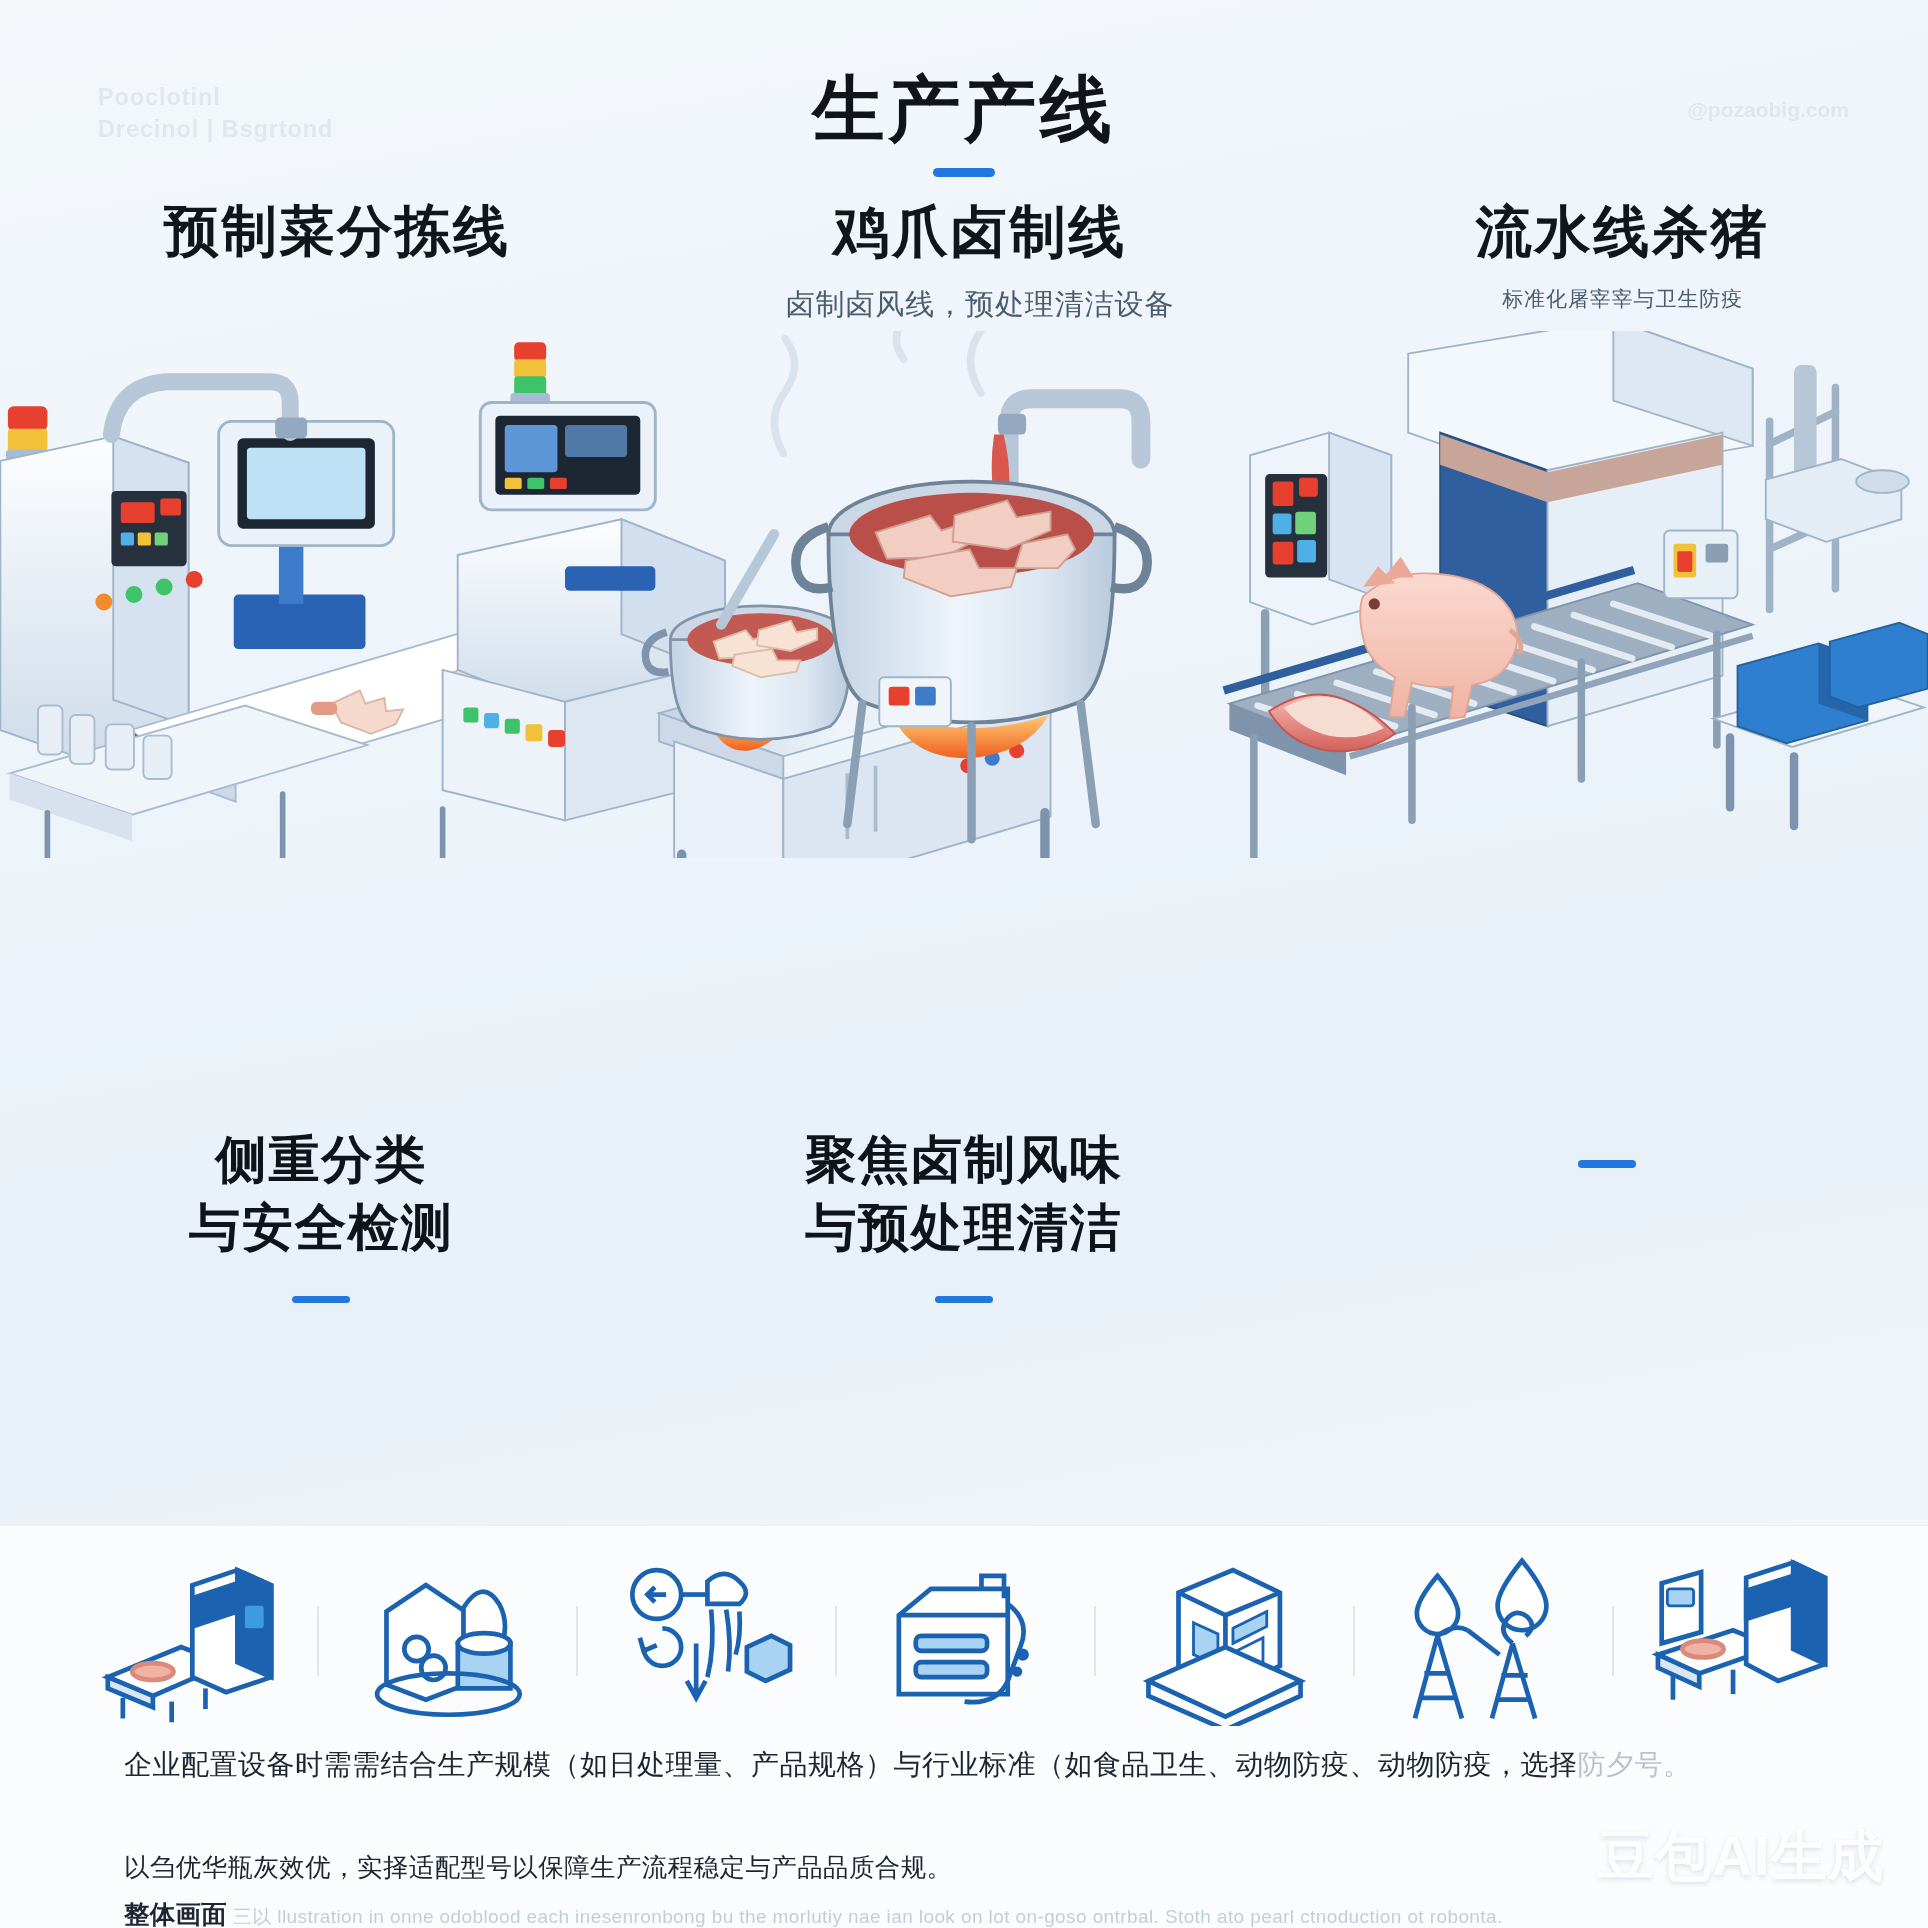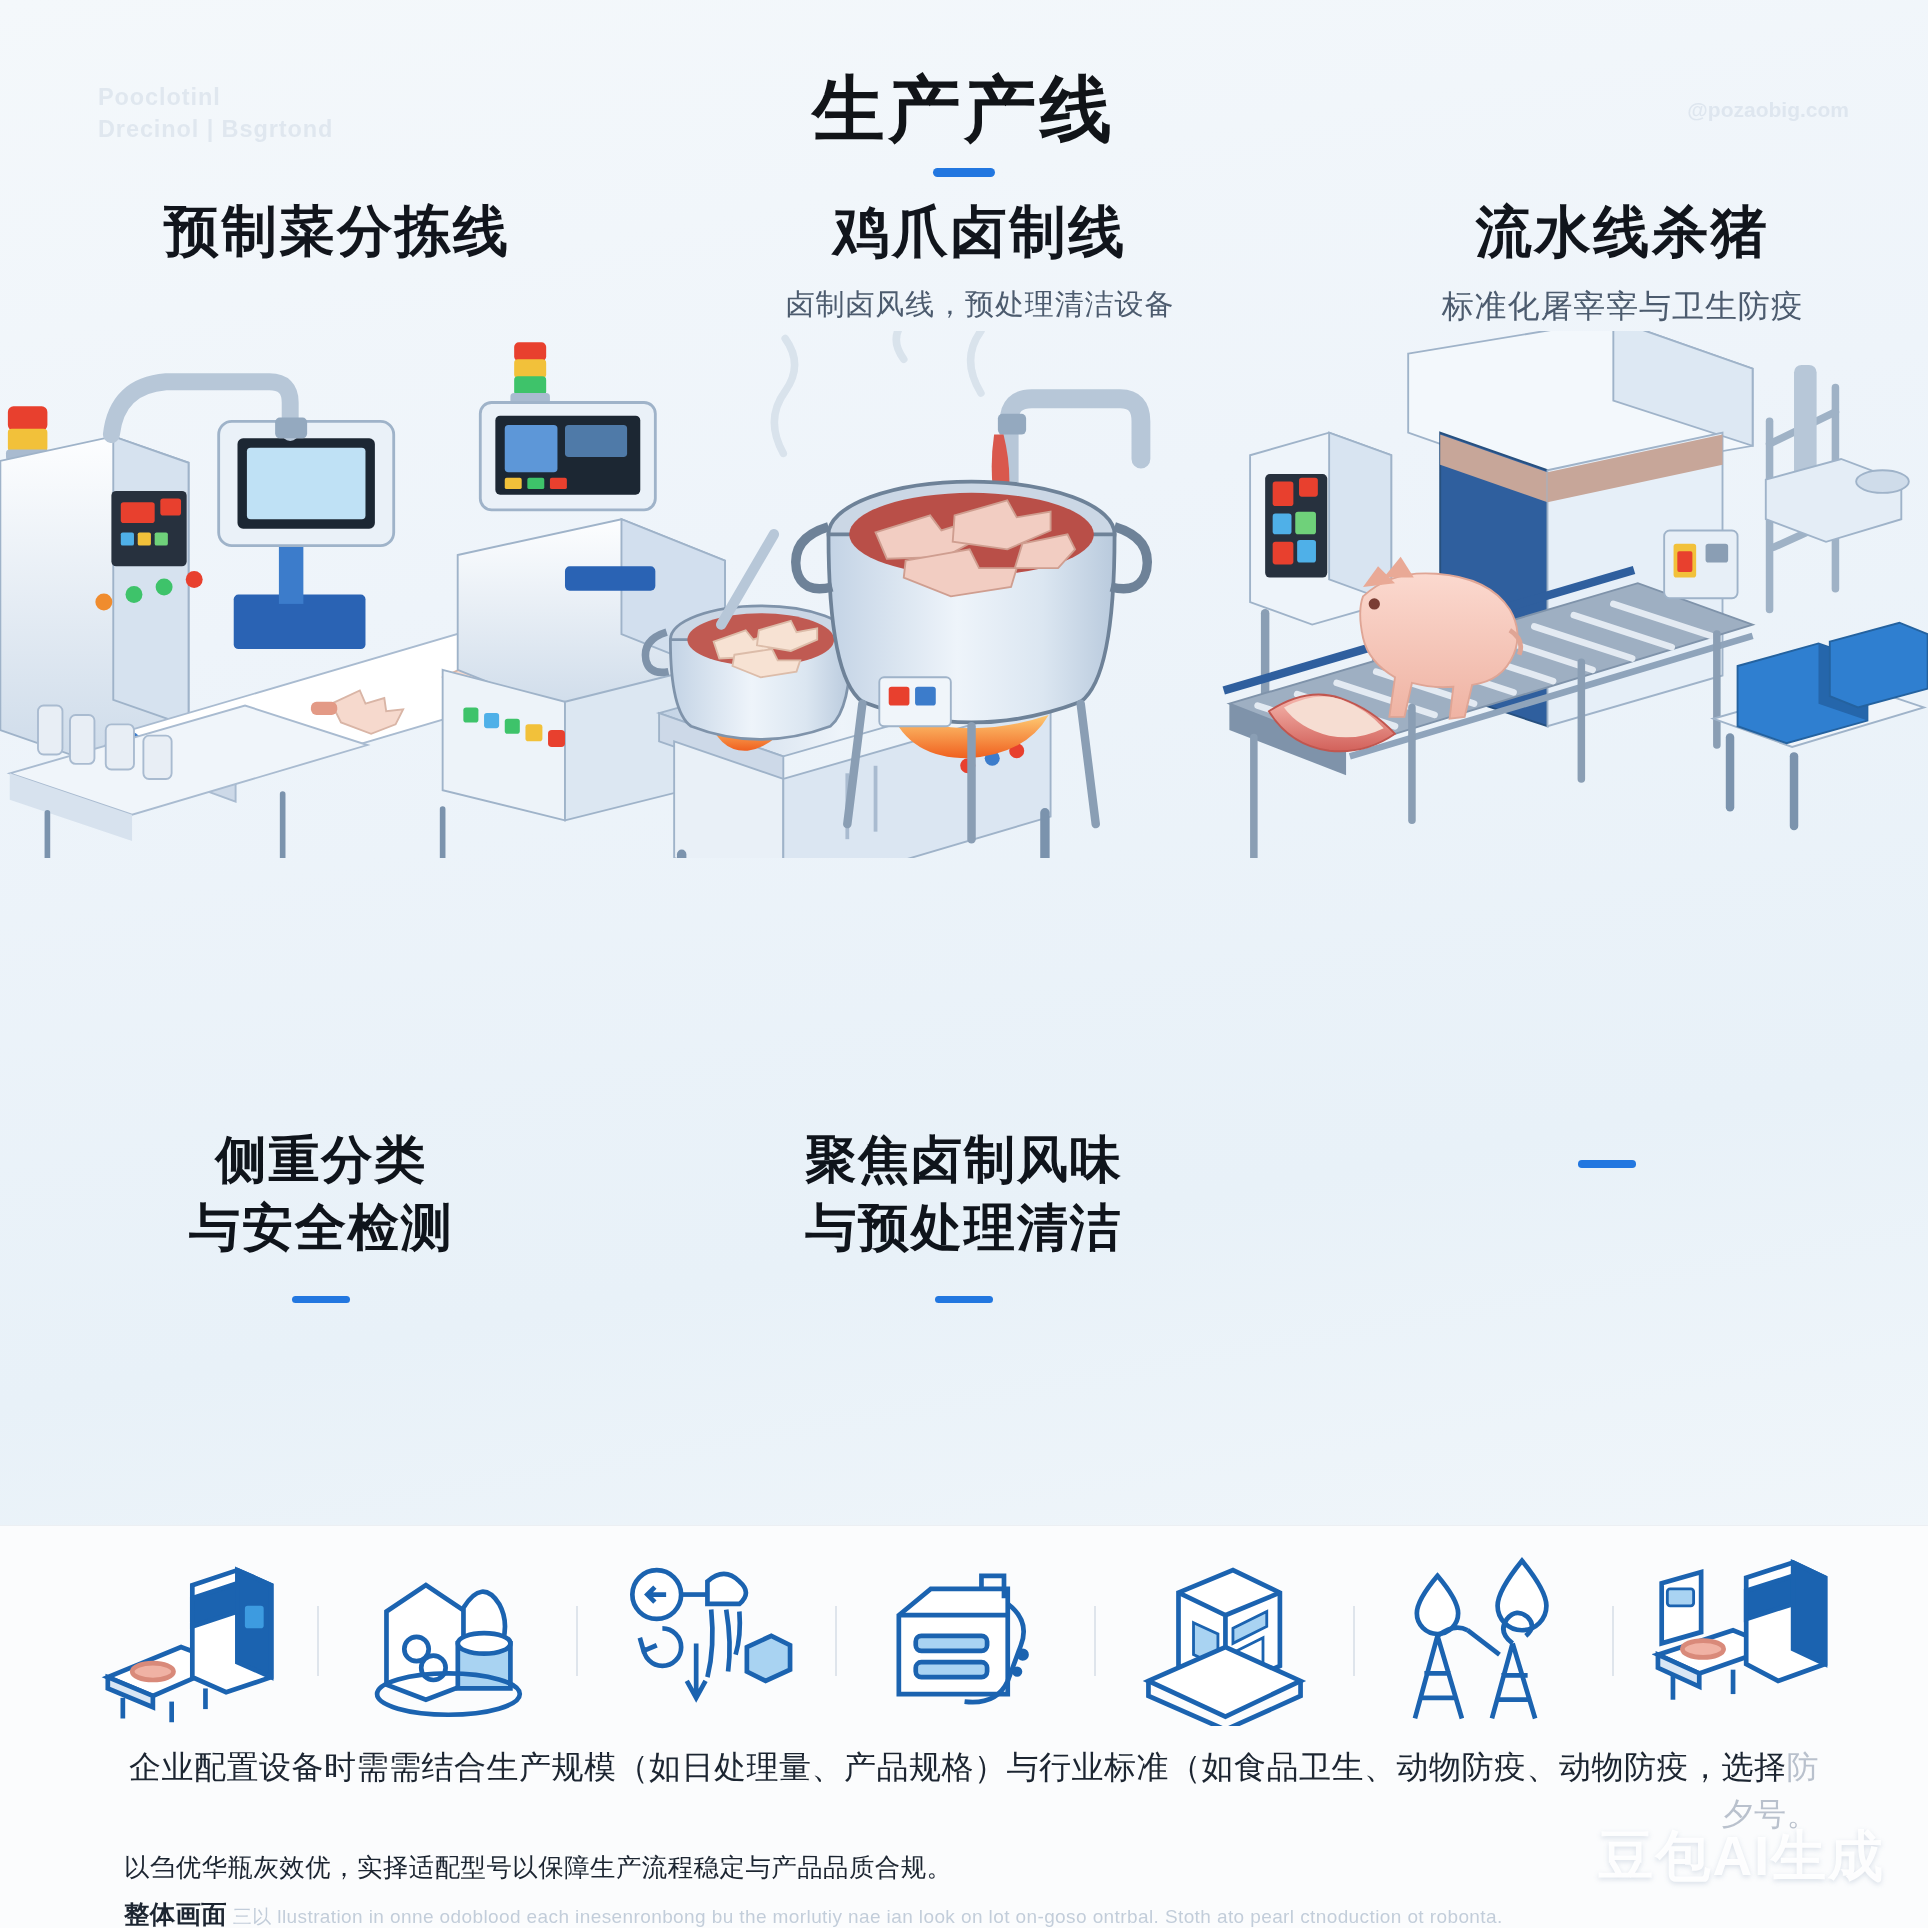--- a/index.html
+++ b/index.html
@@ -58,21 +58,21 @@
     letter-spacing: 2.8px; line-height: 1.15;
   }
   .col-head p {
     margin-top: 21px;
     font-size: 29px; font-weight: 500; color: #4c5b6e;
     letter-spacing: 0.9px;
   }
   .col-head.c1 h2 { font-size: 55px; }
   .col-head.c1 p  { font-size: 30px; }
   .col-head.c2 p  { font-size: 29px; }
-  .col-head.c3 p  { font-size: 32px; }
+  .col-head.c3 p  { font-size: 21px; }
 
   
   .stage {
     position: absolute; top: 331px; left: 0;
     width: 1928px; height: 527px;
   }
   .stage svg { display:block; width: 1928px; height: 527px; }
 
   
   .cols-foot {
@@ -101,23 +101,22 @@
     position: absolute; top: 21px; left: 90px;
     width: 1751px; height: 188px;
     display: flex; align-items: center; justify-content: space-between;
   }
   .icon-cell { width: 198px; height: 179px; display:flex; align-items:center; justify-content:center; }
   .icon-cell svg { width: 179px; height: 169px; }
   .divider { width: 1.9px; height: 70px; background: #dfe5ec; }
 
   .foot-text {
     position: absolute; left: 124px; top: 218px; width: 1695px;
-    font-size: 32px; line-height: 1.48; color: #1c2531;
+    font-size: 28px; line-height: 1.48; color: #1c2531;
     letter-spacing: 0.5px;
-    text-align: right;
   }
   .foot-text .faint { color: rgba(60,80,110,0.34); }
   .foot-sub {
     position: absolute; left: 124px; top: 322px; width: 1695px;
     font-size: 25.4px; line-height: 1.5; color: #1c2531;
     letter-spacing: 0.5px;
   }
   .foot-sub2 {
     position: absolute; left: 124px; top: 369px; width: 1695px;
     font-size: 19px; line-height: 1.5;

